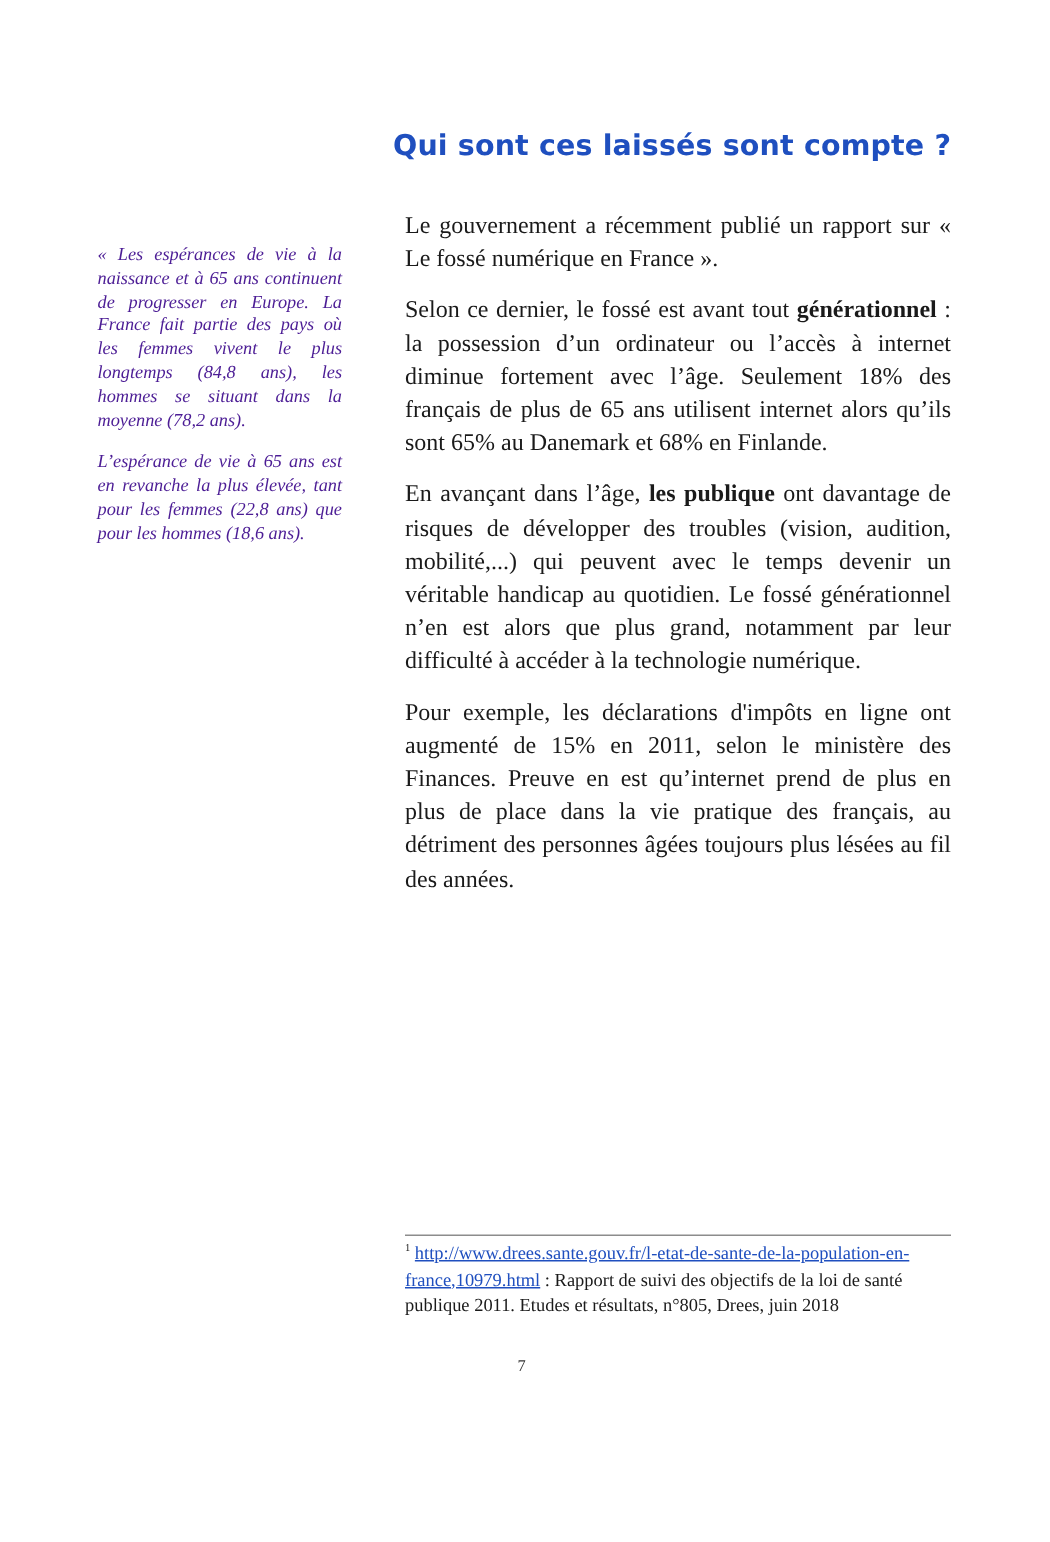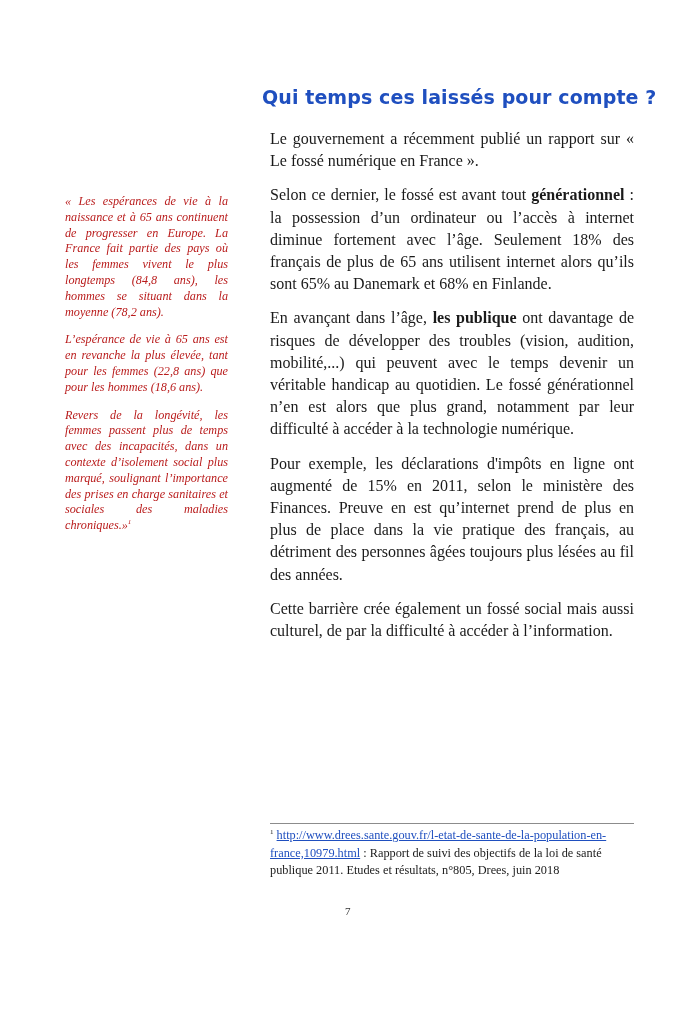--- a/index.html
+++ b/index.html
@@ -5,62 +5,60 @@
     html, body { margin: 0; padding: 0; background: #ffffff; }
     body { width: 700px; height: 1028px; position: relative; overflow: hidden; }
     .page-title {
       position: absolute; left: 262px; top: 86px;
       font-family: "DejaVu Sans", sans-serif; font-weight: bold;
       font-size: 19px; color: #1f4fbf; letter-spacing: 0.1px; white-space: nowrap;
     }
     .sidebar {
       position: absolute; left: 65px; top: 162px; width: 163px;
       font-family: "Liberation Serif", serif; font-style: italic;
-      font-size: 12.2px; line-height: 15.8px; color: #b91c1c; text-align: justify; margin-top: 32px;
+      font-size: 12.2px; line-height: 15.8px; color: #4c1d95; text-align: justify;
     }
     .sidebar p { margin: 0 0 12px 0; }
     .sidebar sup { font-size: 7px; vertical-align: super; line-height: 0; }
     .main {
       position: absolute; left: 270px; top: 128px; width: 364px;
       font-family: "Liberation Serif", serif; font-size: 16px;
       line-height: 22.2px; color: #1a1a1a; text-align: justify;
     }
-    .main p { margin: 0 0 12px 0; }
+    .main p { margin: 12px 0 12px 0; }
     .main b { font-weight: bold; }
     .footnote-rule {
       position: absolute; left: 270px; top: 823px; width: 364px;
       height: 1px; background: #8c8c8c;
     }
     .footnote {
       position: absolute; left: 270px; top: 827px; width: 364px;
       font-family: "Liberation Serif", serif; font-size: 12.3px;
       line-height: 17.5px; color: #1a1a1a;
     }
     .footnote sup { font-size: 7px; vertical-align: super; line-height: 0; }
     .footnote a { color: #1f4fbf; text-decoration: underline; }
     .page-number {
       position: absolute; left: 345px; top: 905px;
       font-family: "Liberation Serif", serif; font-size: 11px; color: #333;
     }
   </style>
 </head>
 <body>
 
-<div class="page-title">Qui temps ces laissés pour compte ?</div>
+<div class="page-title">Qui sont ces laissés sont compte ?</div>
 
 <div class="sidebar">
   <p>« Les espérances de vie à la naissance et à 65 ans continuent de progresser en Europe. La France fait partie des pays où les femmes vivent le plus longtemps (84,8 ans), les hommes se situant dans la moyenne (78,2 ans).</p>
   <p>L’espérance de vie à 65 ans est en revanche la plus élevée, tant pour les femmes (22,8 ans) que pour les hommes (18,6 ans).</p>
-  <p><span>Revers de la longévité, les femmes passent plus de temps avec des incapacités, dans un contexte d’isolement social plus marqué, soulignant l’importance des prises en charge sanitaires et sociales des maladies chroniques.»</span><sup>1</sup></p>
 </div>
 
 <div class="main">
   <p>Le gouvernement a récemment publié un rapport sur « Le fossé numérique en France ».</p>
   <p><span>Selon ce dernier, le fossé est avant tout </span><b>générationnel</b><span> : la possession d’un ordinateur ou l’accès à internet diminue fortement avec l’âge. Seulement 18% des français de plus de 65 ans utilisent internet alors qu’ils sont 65% au Danemark et 68% en Finlande.</span></p>
   <p><span>En avançant dans l’âge, </span><b>les publique</b><span> ont davantage de risques de développer des troubles (vision, audition, mobilité,...) qui peuvent avec le temps devenir un véritable handicap au quotidien. Le fossé générationnel n’en est alors que plus grand, notamment par leur difficulté à accéder à la technologie numérique.</span></p>
   <p>Pour exemple, les déclarations d'impôts en ligne ont augmenté de 15% en 2011, selon le ministère des Finances. Preuve en est qu’internet prend de plus en plus de place dans la vie pratique des français, au détriment des personnes âgées toujours plus lésées au fil des années.</p>
-  <p>Cette barrière crée également un fossé social mais aussi culturel, de par la difficulté à accéder à l’information.</p>
 </div>
 
 <div class="footnote-rule"></div>
 <div class="footnote"><sup>1</sup> <a title="http://www.drees.sante.gouv.fr/l-etat-de-sante-de-la-population-en-france,10979.html">http://www.drees.sante.gouv.fr/l-etat-de-sante-de-la-population-en-france,10979.html</a><span> : Rapport de suivi des objectifs de la loi de santé publique 2011. Etudes et résultats, n°805, Drees, juin 2018</span></div>
 
 <div class="page-number">7</div>
 
 </body></html>

